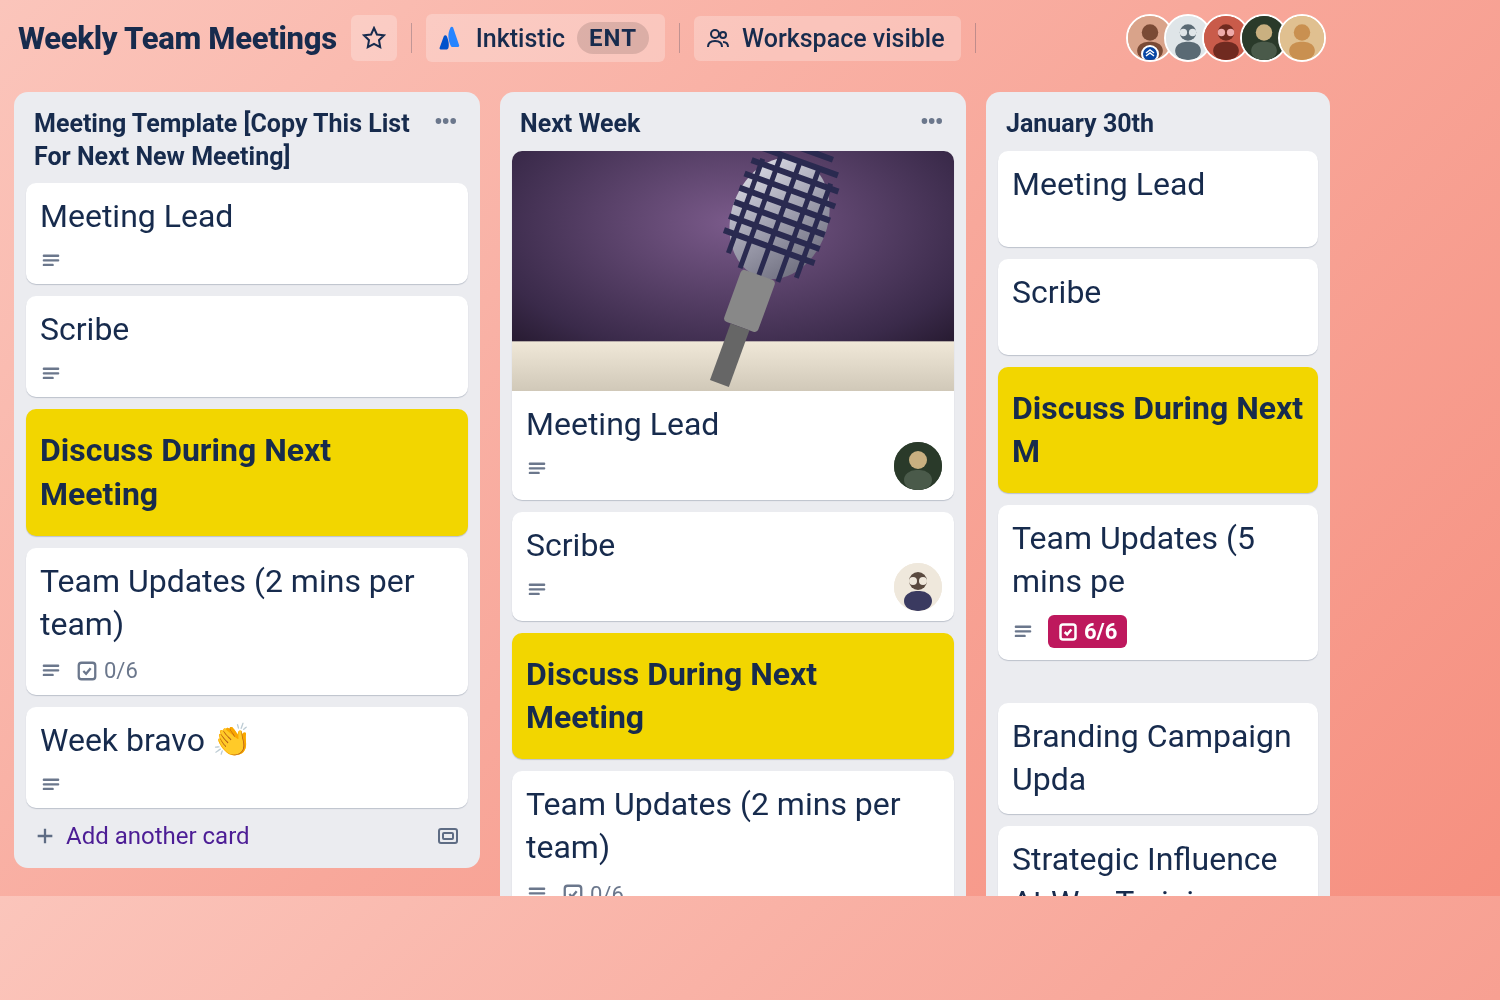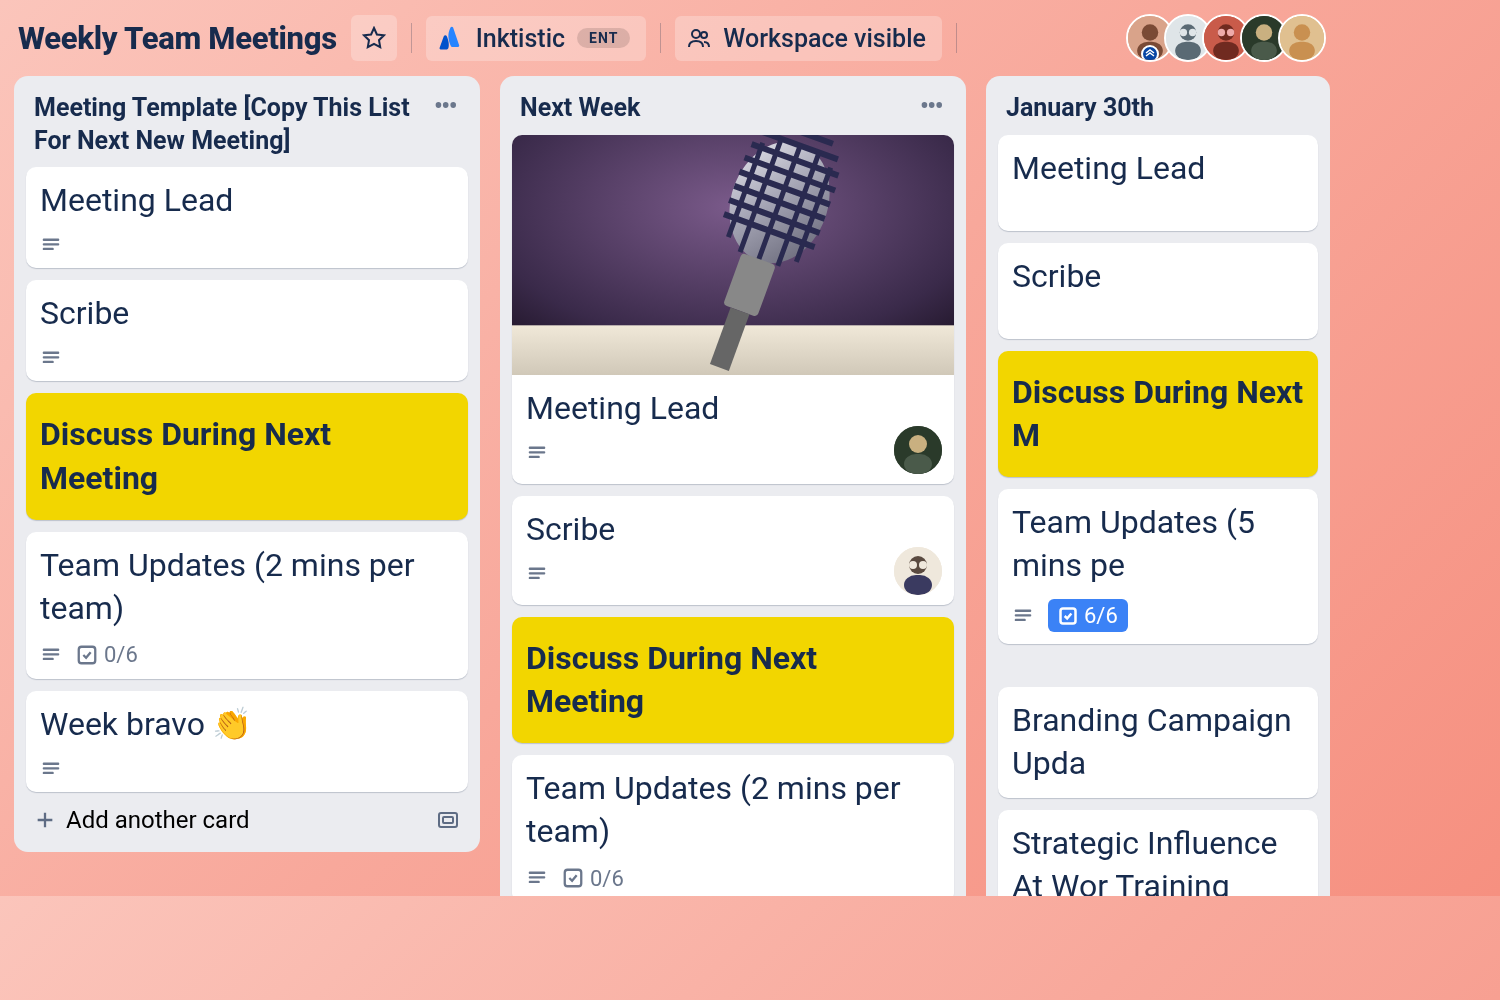--- a/index.html
+++ b/index.html
@@ -9,21 +9,21 @@
     width: 1344px;
     height: 896px;
     overflow: hidden;
     color: #172b4d;
   }
 
   
   .topbar {
     display: flex;
     align-items: center;
-    padding: 14px 18px 14px 18px;
+    padding: 14px 18px 30px 18px;
     gap: 14px;
   }
   .board-title {
     font-size: 31px;
     font-weight: 800;
     color: #172b4d;
     letter-spacing: -0.3px;
   }
   .icon-btn {
     display: inline-flex;
@@ -51,21 +51,21 @@
     font-weight: 500;
     color: #172b4d;
     cursor: pointer;
   }
   .chip {
     display: inline-flex;
     align-items: center;
     padding: 2px 12px;
     border-radius: 999px;
     background: rgba(0,0,0,0.12);
-    font-size: 14px;
+    font-size: 24px;
     font-weight: 700;
     letter-spacing: 1px;
   }
   .avatar-stack {
     display: flex;
     margin-left: auto;
   }
   .avatar {
     width: 48px;
     height: 48px;
@@ -175,43 +175,43 @@
     margin-top: 12px;
     color: #6b778c;
   }
   .badge {
     display: inline-flex;
     align-items: center;
     gap: 6px;
     font-size: 22px;
   }
   .badge.green {
-    background: #3b82f6;
+    background: #be185d;
     color: #fff;
     padding: 4px 10px;
     border-radius: 6px;
-    font-weight: 400;
+    font-weight: 700;
   }
   .card-cover {
     width: calc(100% + 28px);
     margin: -12px -14px 12px -14px;
     height: 240px;
     display: block;
   }
   .card .avatar-sm {
     position: absolute;
     right: 12px;
     bottom: 10px;
   }
 
   .add-card {
     display: flex;
     align-items: center;
     padding: 14px 10px 8px 10px;
-    color: #000000;
+    color: #4c1d95;
     font-size: 24px;
     cursor: pointer;
     gap: 10px;
   }
   .add-card .spacer { flex: 1; }
 
   .icon-svg { display: inline-block; }
 </style>
 </head>
 <body>

